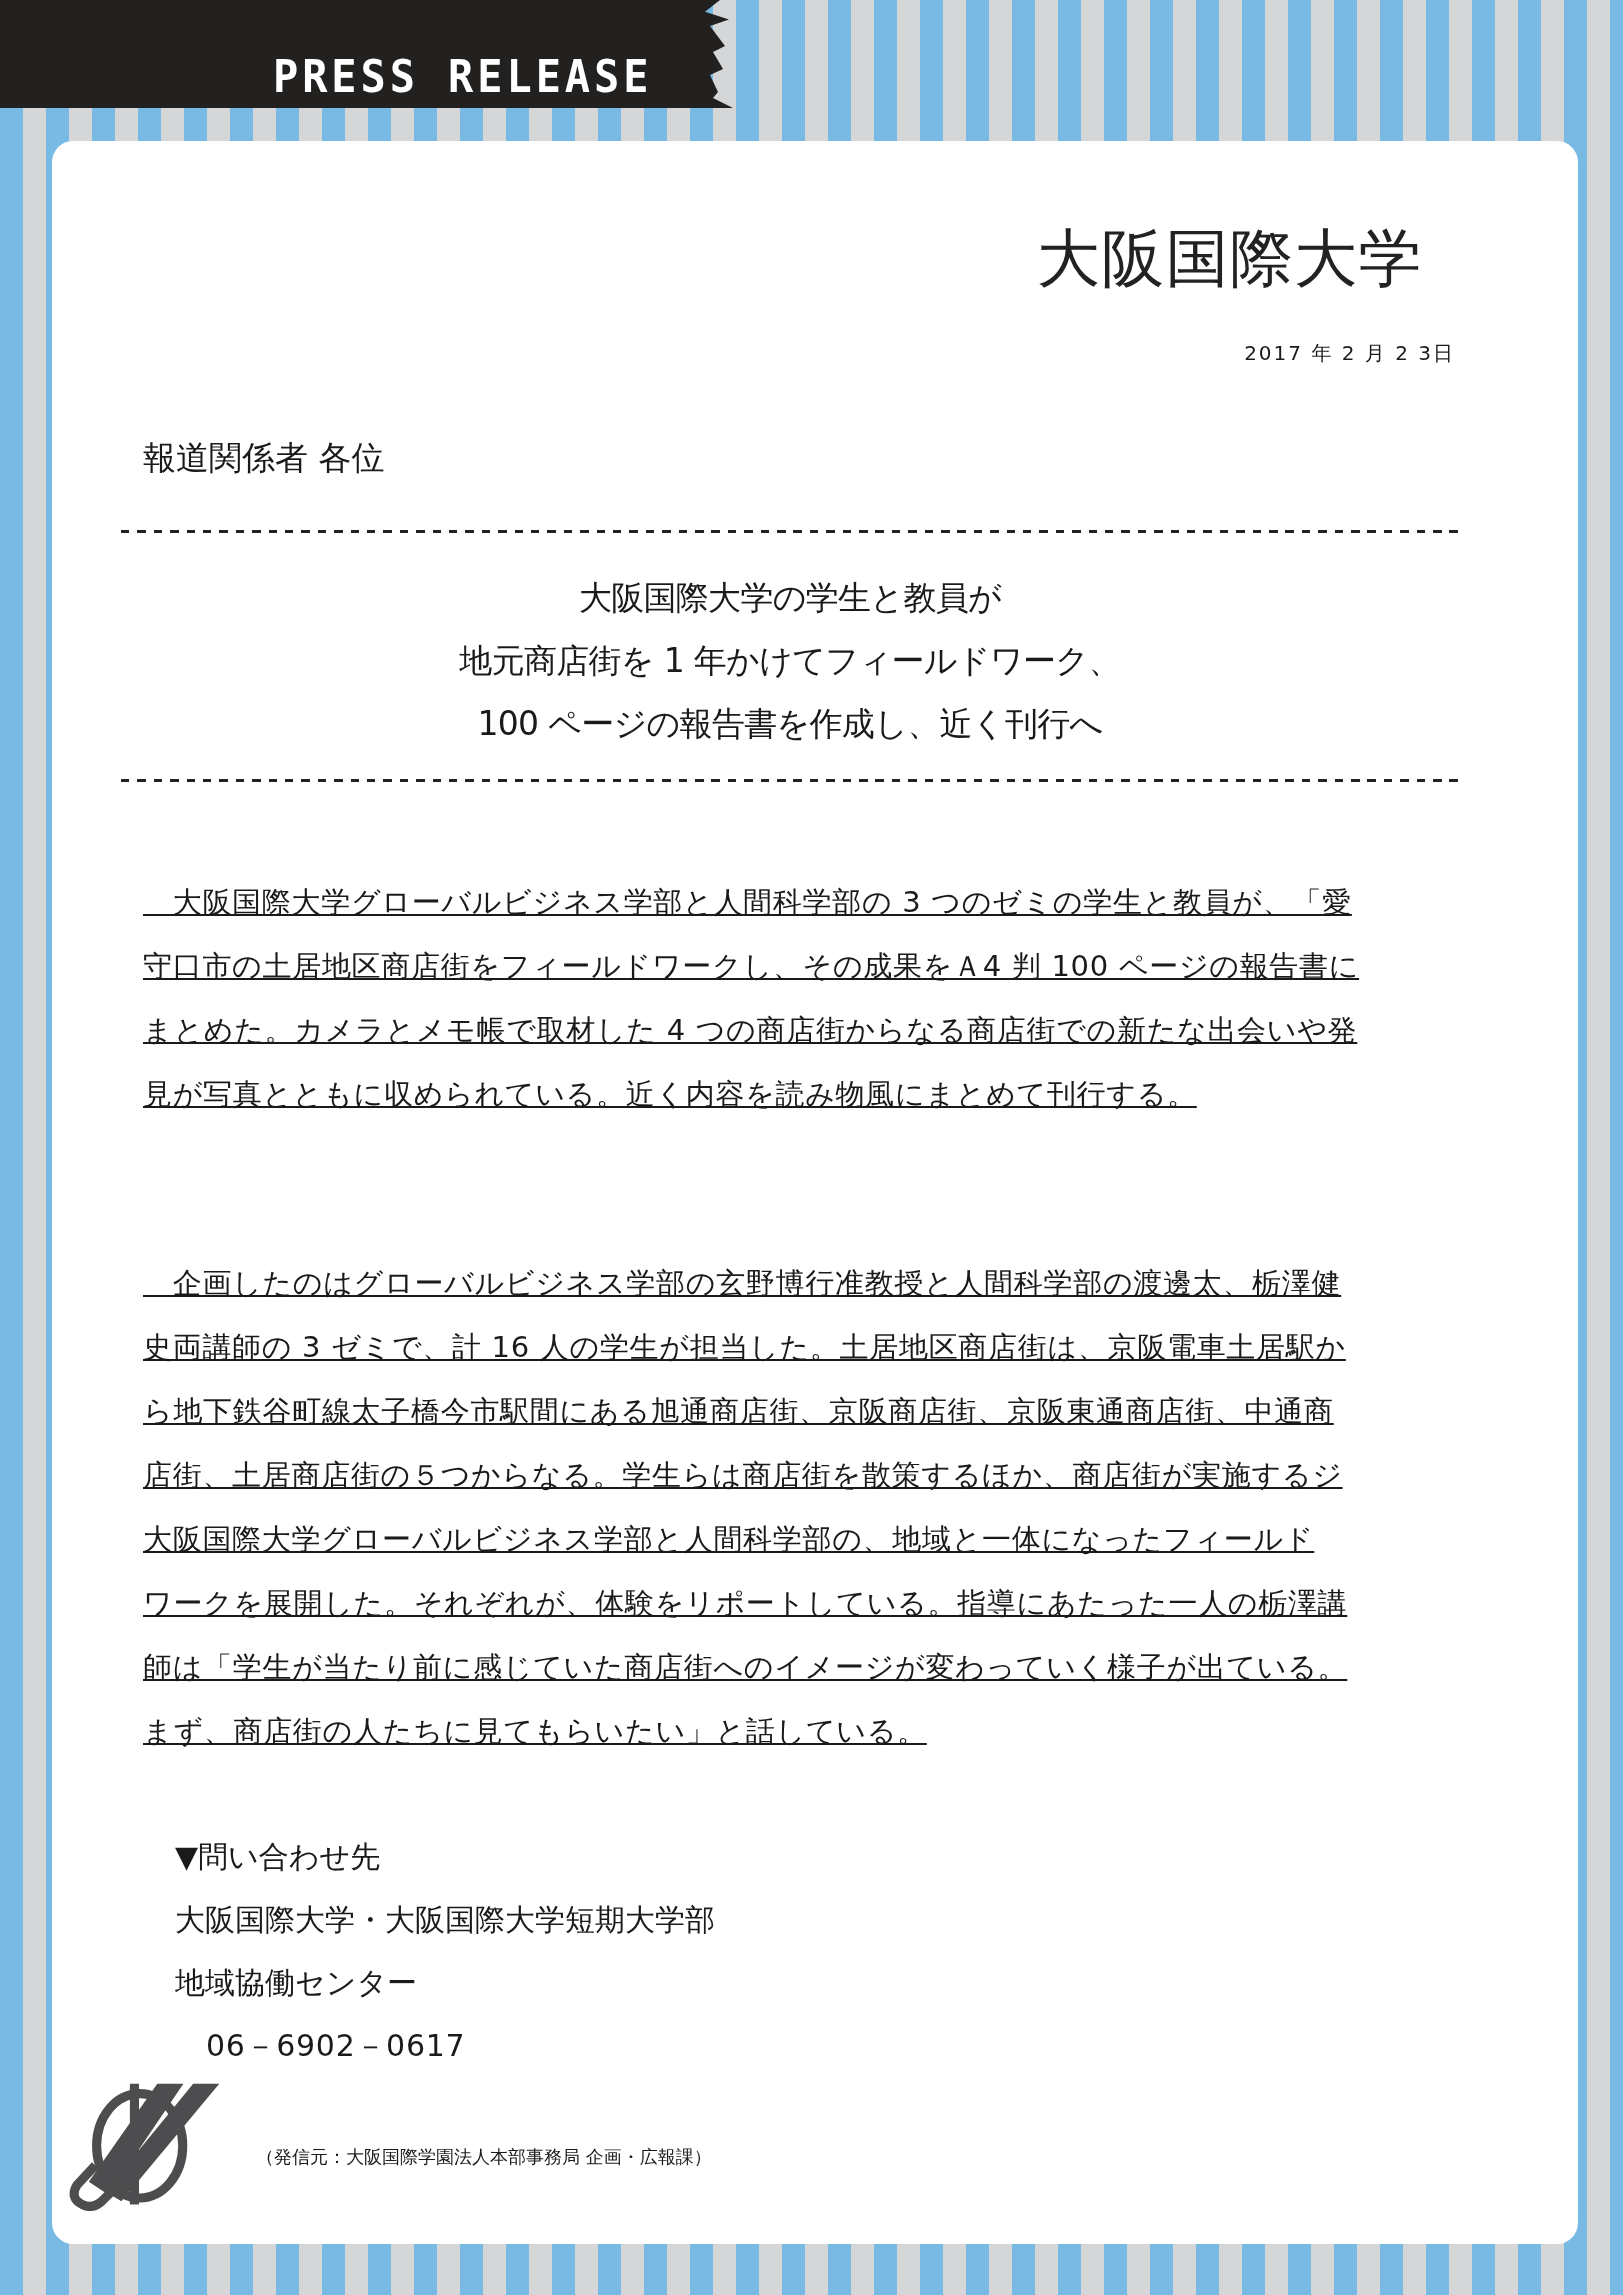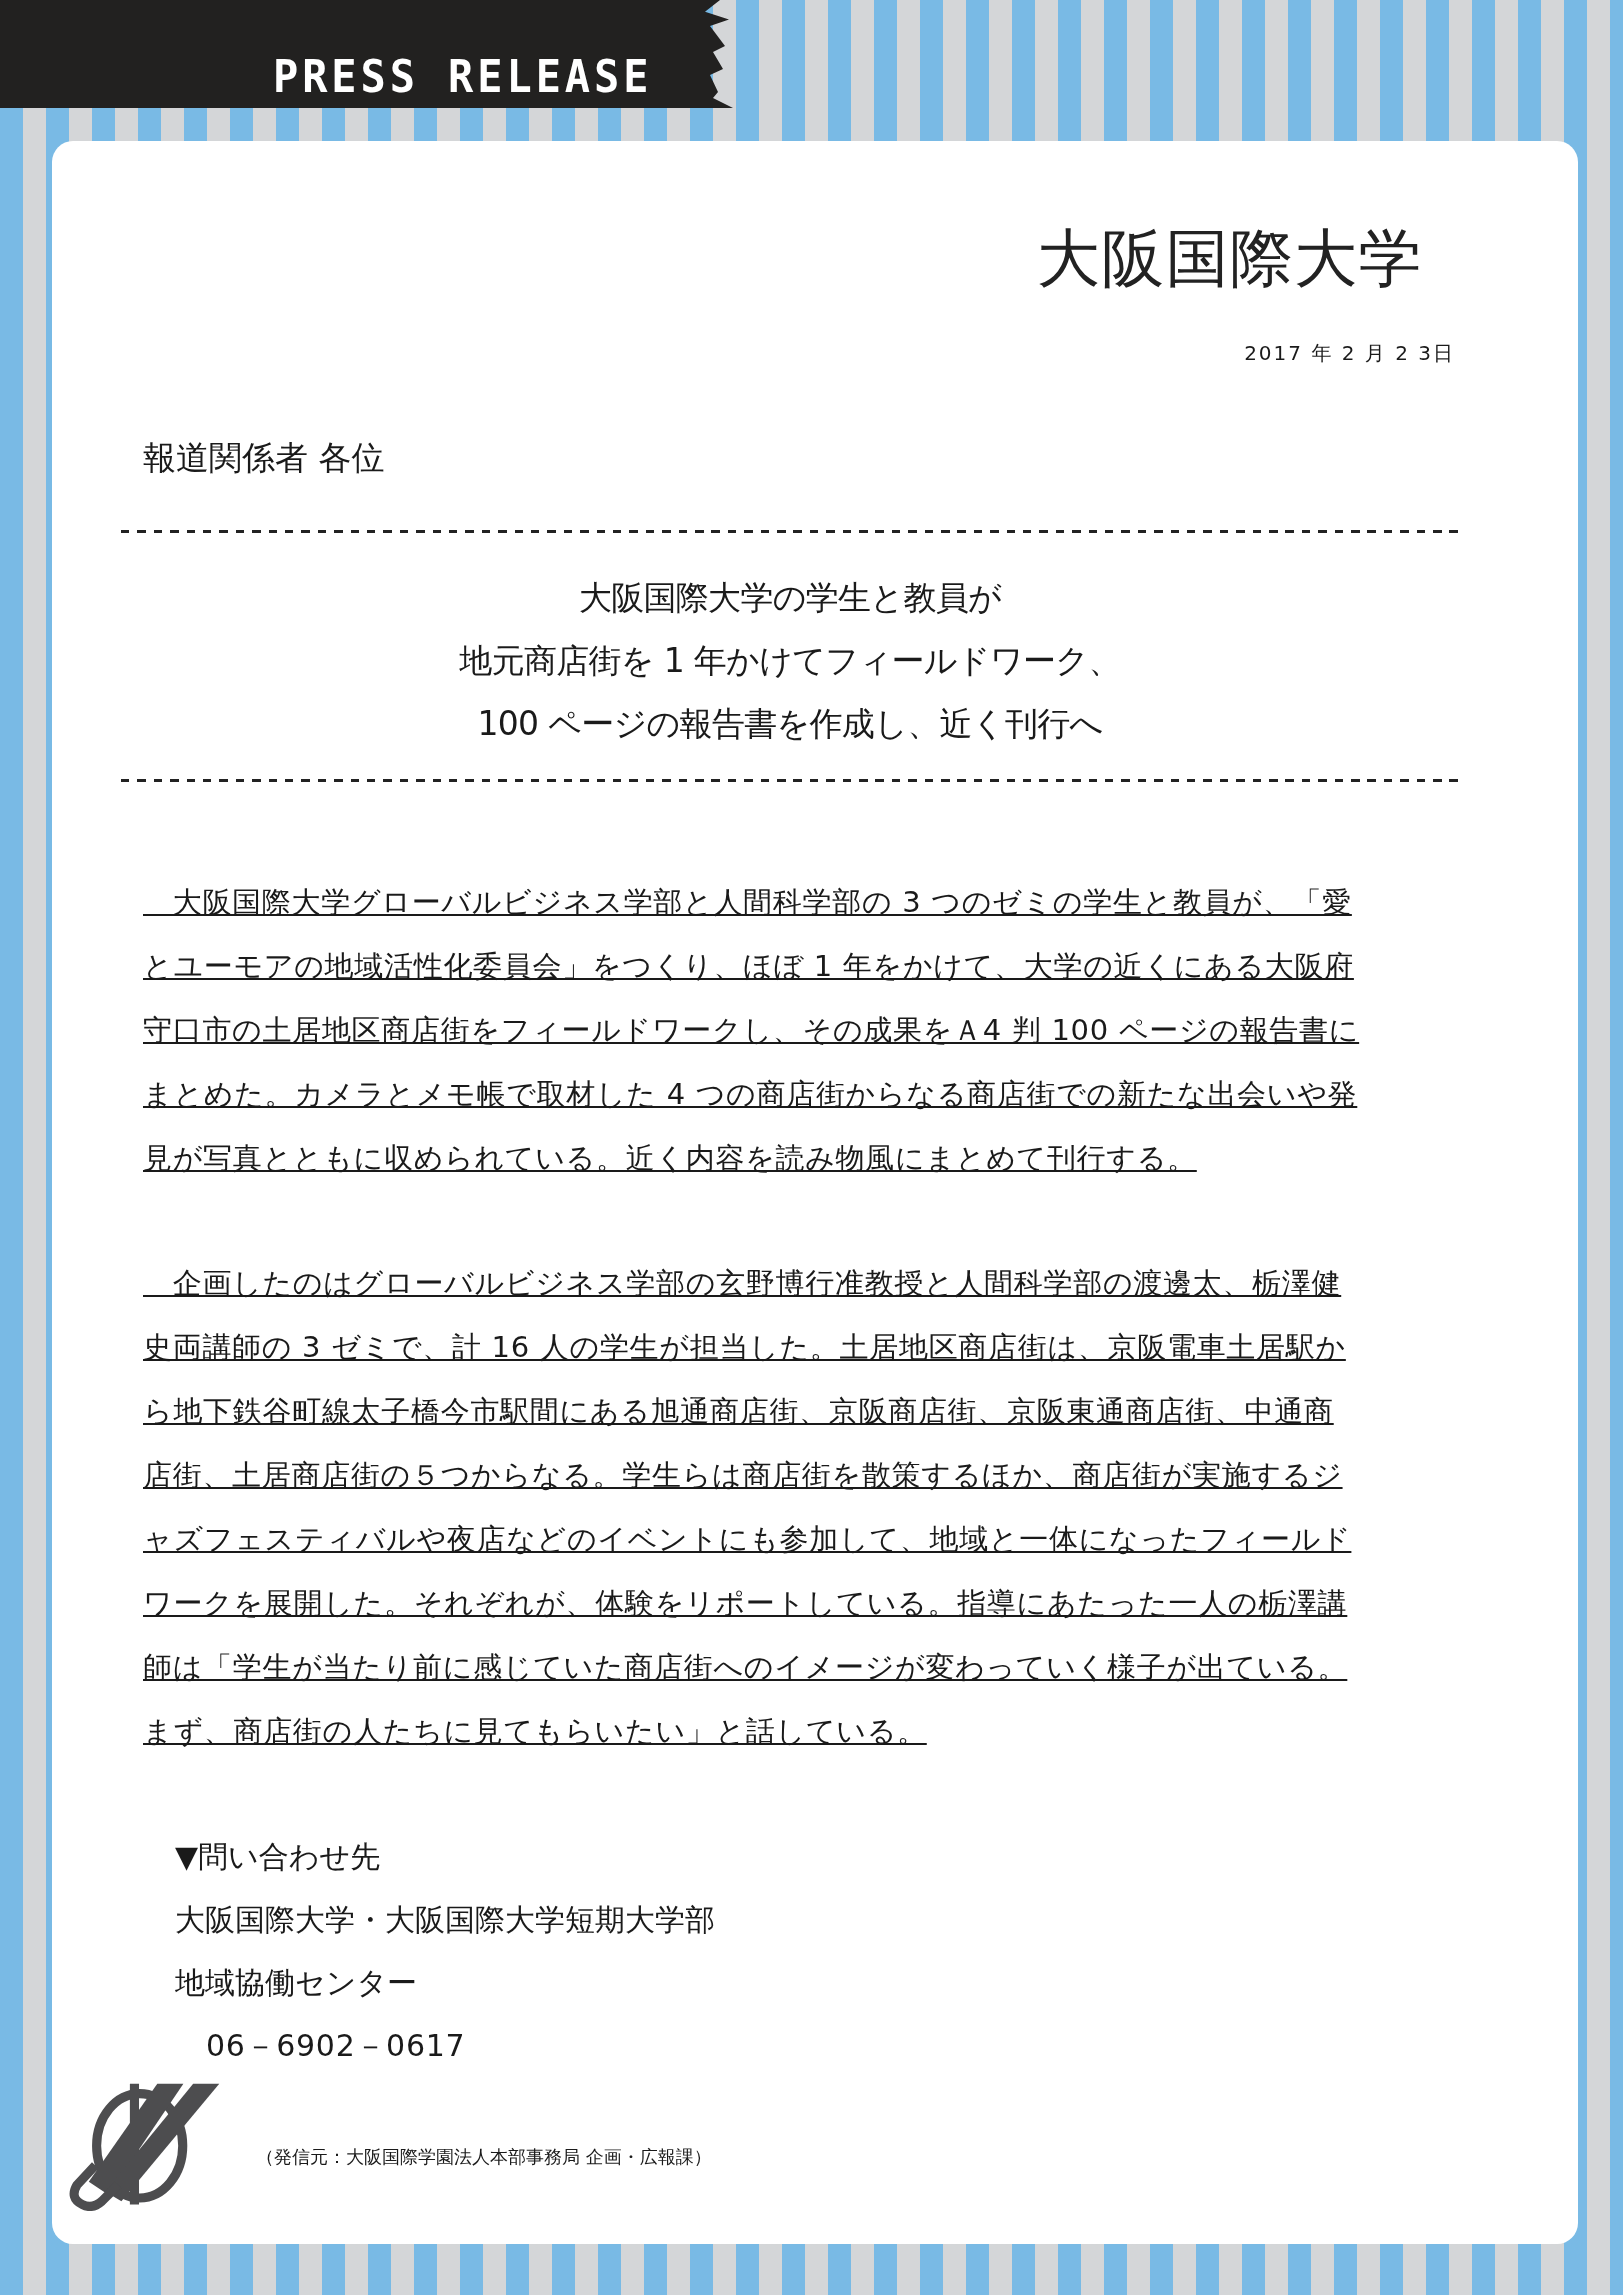--- a/index.html
+++ b/index.html
@@ -87,32 +87,31 @@
 <div class="dash d1"></div>
 <div class="headline">
   <div>大阪国際大学の学生と教員が</div>
   <div>地元商店街を 1 年かけてフィールドワーク、</div>
   <div>100 ページの報告書を作成し、近く刊行へ</div>
 </div>
 <div class="dash d2"></div>
 
 <div class="body-para p1">
   <div>　大阪国際大学グローバルビジネス学部と人間科学部の 3 つのゼミの学生と教員が、「愛</div>
-  <div>とユーモアの地域活性化委員会」をつくり、ほぼ 1 年をかけて、大学の近くにある大阪府</div>
   <div>守口市の土居地区商店街をフィールドワークし、その成果をＡ4 判 100 ページの報告書に</div>
   <div>まとめた。カメラとメモ帳で取材した 4 つの商店街からなる商店街での新たな出会いや発</div>
   <div>見が写真とともに収められている。近く内容を読み物風にまとめて刊行する。</div>
 </div>
 
 <div class="body-para p2">
   <div>　企画したのはグローバルビジネス学部の玄野博行准教授と人間科学部の渡邊太、栃澤健</div>
   <div>史両講師の 3 ゼミで、計 16 人の学生が担当した。土居地区商店街は、京阪電車土居駅か</div>
   <div>ら地下鉄谷町線太子橋今市駅間にある旭通商店街、京阪商店街、京阪東通商店街、中通商</div>
   <div>店街、土居商店街の５つからなる。学生らは商店街を散策するほか、商店街が実施するジ</div>
-  <div>ャズフェスティバルや夜店などのイベントにも参加して、地域と一体になったフィールド</div>
+  <div>大阪国際大学グローバルビジネス学部と人間科学部の、地域と一体になったフィールド</div>
   <div>ワークを展開した。それぞれが、体験をリポートしている。指導にあたった一人の栃澤講</div>
   <div>師は「学生が当たり前に感じていた商店街へのイメージが変わっていく様子が出ている。</div>
   <div>まず、商店街の人たちに見てもらいたい」と話している。</div>
 </div>
 
 <div class="contact">
   <div>▼問い合わせ先</div>
   <div>大阪国際大学・大阪国際大学短期大学部</div>
   <div>地域協働センター</div>
   <div class="phone">06－6902－0617</div>

